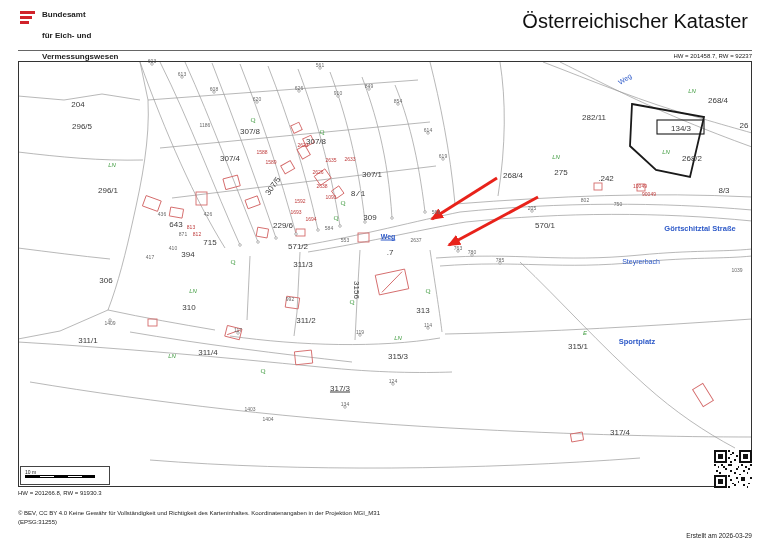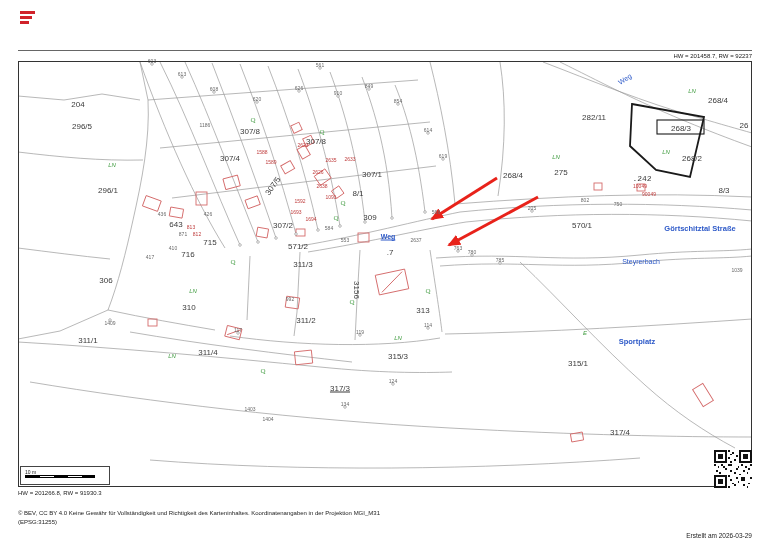--- a/index.html
+++ b/index.html
@@ -43,20 +43,24 @@
 </head>
 <body>
 
 <div class="page">
 
   <div class="abs logo">
     <div class="stripe"></div>
     <div class="stripe" style="width:80%"></div>
     <div class="stripe" style="width:60%"></div>
   </div>
+  <div class="abs agency"><span>Bundesamt</span><br>
+    <span>für Eich- und</span><br>
+    <span>Vermessungswesen</span></div>
+  <div class="abs title">Österreichischer Kataster</div>
   <div class="abs header-rule"></div>
   <div class="abs coord-top">HW = 201458.7, RW = 92237</div>
 
   <svg class="abs map-svg" viewBox="0 0 770 545">
     <defs>
       <marker id="arrowhead" markerUnits="userSpaceOnUse" markerWidth="13" markerHeight="11" refX="11" refY="5.5" orient="auto">
         <path d="M0,0 L13,5.5 L0,11 Z" fill="#e8221a"></path>
       </marker>
     </defs>
 
@@ -178,44 +182,44 @@
       <span class="lbl parcel" style="left: 78px; top: 104px;">204</span>
       <span class="lbl parcel" style="left: 82px; top: 126px;">296/5</span>
       <span class="lbl parcel" style="left: 108px; top: 190px;">296/1</span>
       <span class="lbl parcel" style="left: 106px; top: 280px;">306</span>
       <span class="lbl parcel" style="left: 189px; top: 307px;">310</span>
       <span class="lbl parcel" style="left: 88px; top: 340px;">311/1</span>
       <span class="lbl parcel" style="left: 250px; top: 131px;">307/8</span>
       <span class="lbl parcel" style="left: 230px; top: 158px;">307/4</span>
       <span class="lbl parcel" style="left: 316px; top: 141px;">307/8</span>
       <span class="lbl parcel" style="left: 273px; top: 186px; transform: translate(-50%, -50%) rotate(-55deg);">307/5</span>
-      <span class="lbl parcel" style="left: 283px; top: 225px;">307/2</span>
+      <span class="lbl parcel" style="left: 283px; top: 225px;">229/6</span>
       <span class="lbl parcel" style="left: 372px; top: 174px;">307/1</span>
-      <span class="lbl parcel" style="left: 358px; top: 193px;">8/1</span>
+      <span class="lbl parcel" style="left: 358px; top: 193px; font-family: Liberation Mono, monospace;">8/1</span>
       <span class="lbl parcel" style="left: 370px; top: 217px;">309</span>
       <span class="lbl parcel" style="left: 298px; top: 246px;">571/2</span>
       <span class="lbl parcel" style="left: 303px; top: 264px;">311/3</span>
       <span class="lbl parcel" style="left: 306px; top: 320px;">311/2</span>
       <span class="lbl parcel" style="left: 208px; top: 352px;">311/4</span>
       <span class="lbl parcel" style="left: 423px; top: 266px; margin-top: 44px;">313</span>
       <span class="lbl parcel" style="left: 398px; top: 356px;">315/3</span>
-      <span class="lbl parcel" style="left: 578px; top: 363px;">315/1</span>
+      <span class="lbl parcel" style="left: 578px; top: 346px;">315/1</span>
       <span class="lbl parcel" style="left: 340px; top: 388px; text-decoration: underline;">317/3</span>
       <span class="lbl parcel" style="left: 620px; top: 432px;">317/4</span>
-      <span class="lbl parcel" style="left: 545px; top: 225px; margin-left: 37px;">570/1</span>
+      <span class="lbl parcel" style="left: 545px; top: 225px;">570/1</span>
       <span class="lbl parcel" style="left: 513px; top: 175px;">268/4</span>
       <span class="lbl parcel" style="left: 561px; top: 172px;">275</span>
       <span class="lbl parcel" style="left: 594px; top: 117px;">282/11</span>
       <span class="lbl parcel" style="left: 718px; top: 100px;">268/4</span>
-      <span class="lbl parcel" style="left: 681px; top: 128px;">268/3</span>
+      <span class="lbl parcel" style="left: 681px; top: 128px;">134/3</span>
       <span class="lbl parcel" style="left: 692px; top: 158px;">268/2</span>
       <span class="lbl parcel" style="left: 684px; top: 190px; margin-left: 40px;">8/3</span>
-      <span class="lbl parcel" style="left: 642px; top: 178px; font-family: Liberation Mono, monospace;">.242</span>
+      <span class="lbl parcel" style="left: 606px; top: 178px;">.242</span>
       <span class="lbl parcel" style="left: 210px; top: 242px;">715</span>
-      <span class="lbl parcel" style="left: 188px; top: 254px;">716</span>
+      <span class="lbl parcel" style="left: 188px; top: 254px;">394</span>
       <span class="lbl parcel" style="left: 176px; top: 224px;">643</span>
       <span class="lbl parcel" style="left: 390px; top: 252px;">.7</span>
       <span class="lbl parcel" style="left: 744px; top: 125px;">26</span>
       <span class="lbl parcel" style="left: 356px; top: 290px; transform: translate(-50%, -50%) rotate(90deg);">3156</span>
       <span class="lbl point" style="left: 152px; top: 61px;">603</span>
       <span class="lbl point" style="left: 182px; top: 74px;">613</span>
       <span class="lbl point" style="left: 214px; top: 89px;">608</span>
       <span class="lbl point" style="left: 257px; top: 99px;">620</span>
       <span class="lbl point" style="left: 299px; top: 88px;">626</span>
       <span class="lbl point" style="left: 320px; top: 65px;">561</span>

